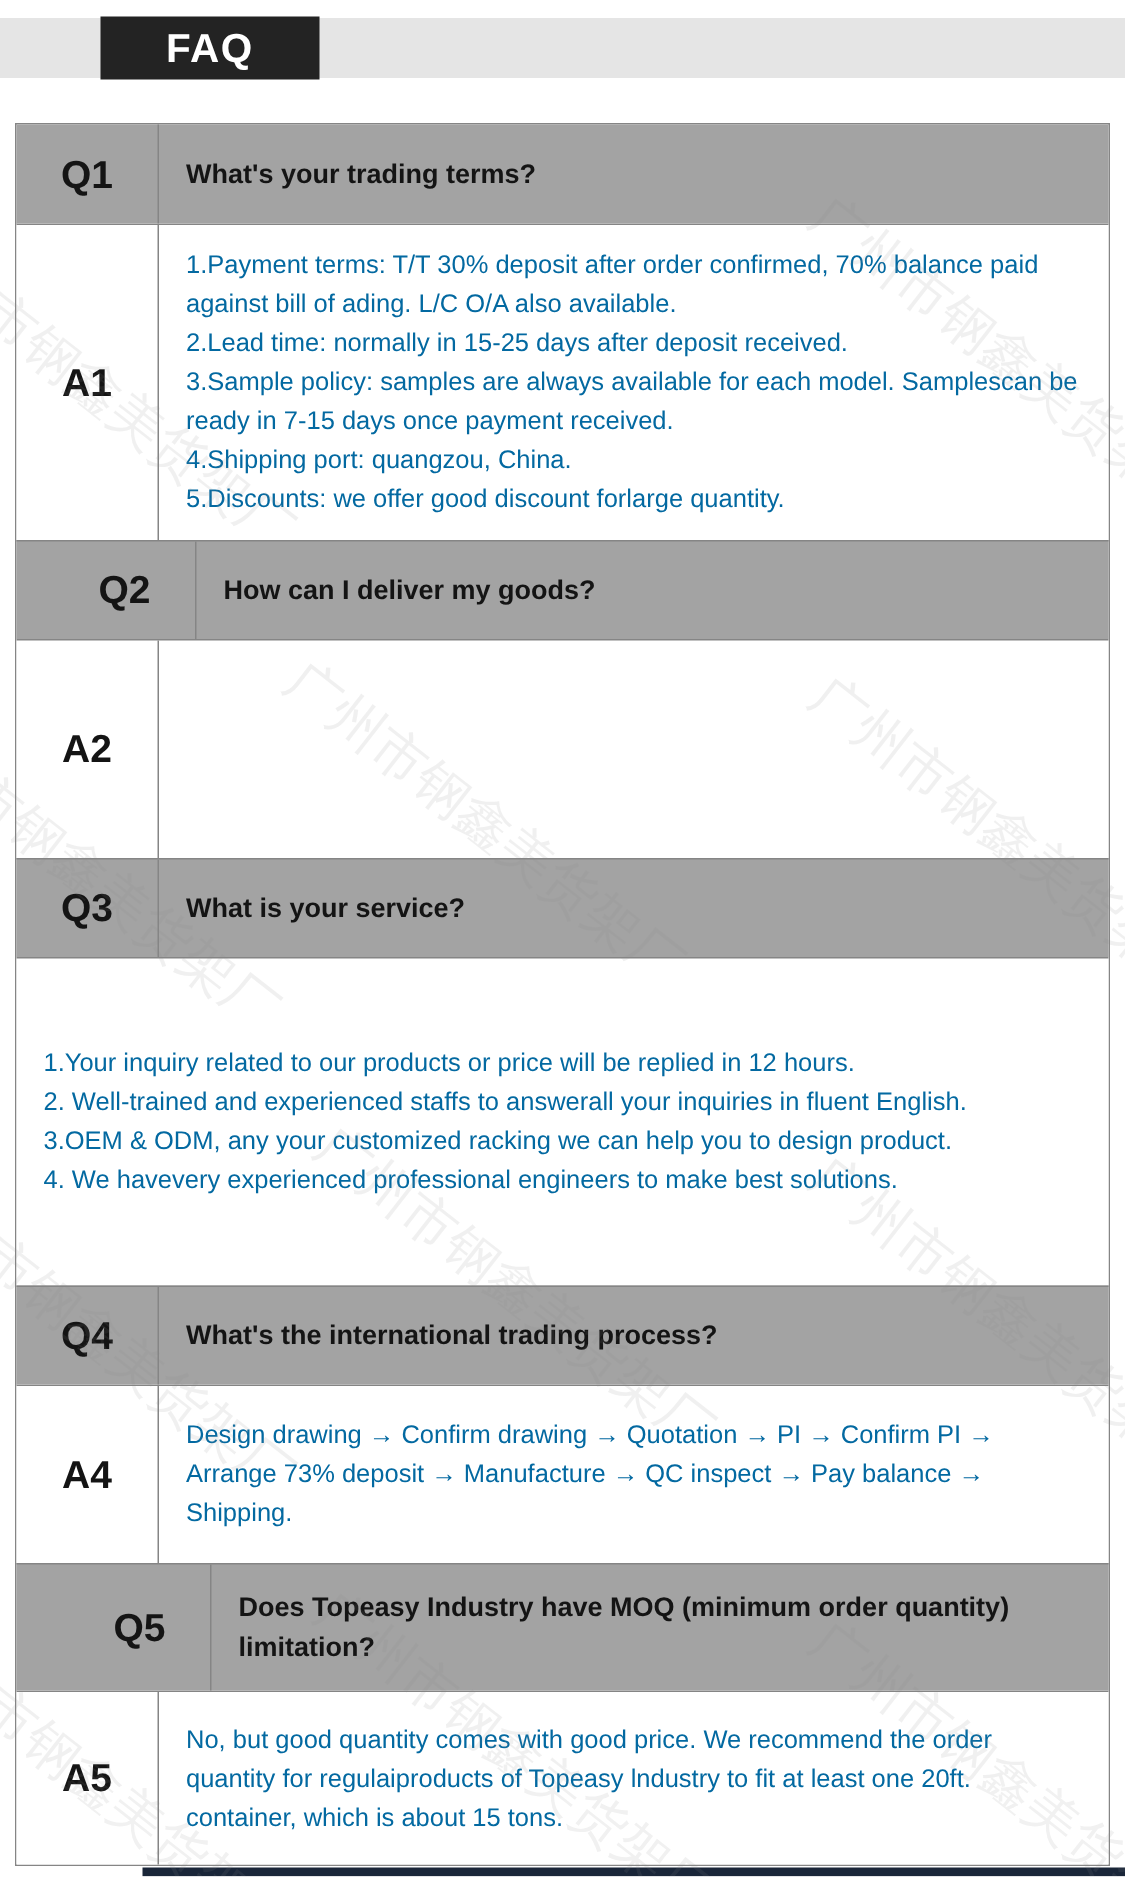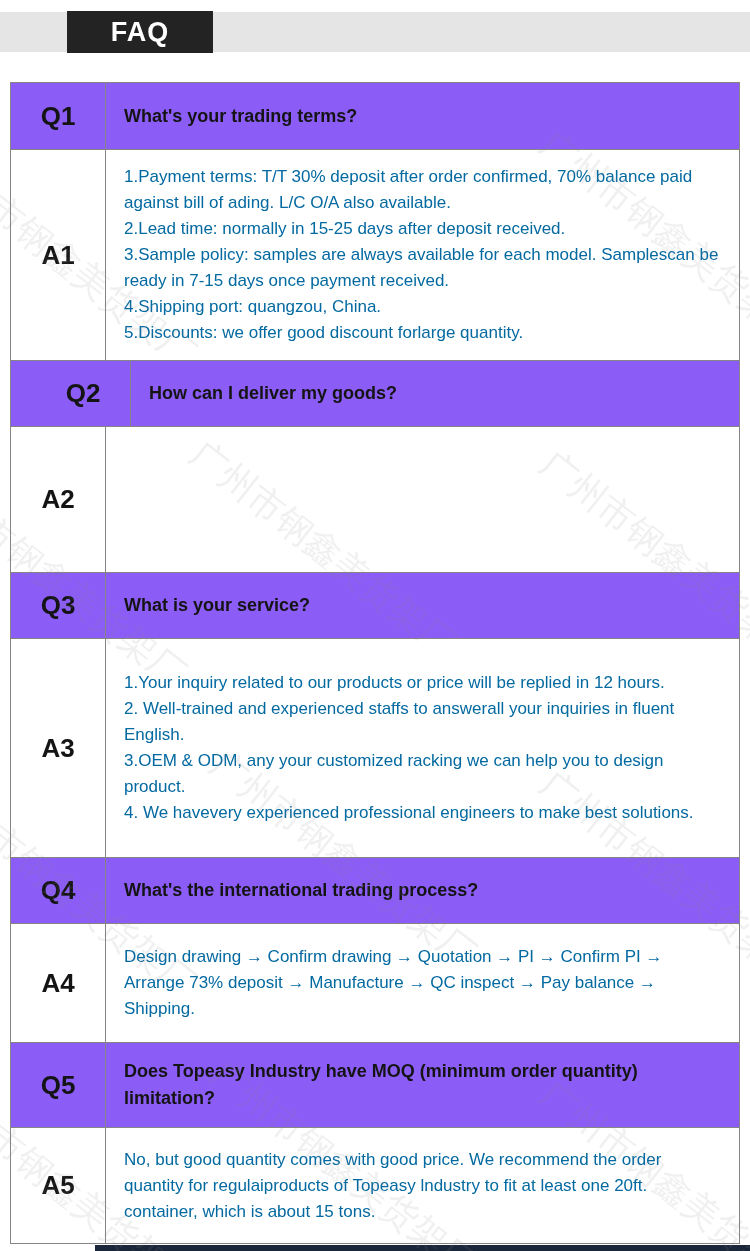--- a/index.html
+++ b/index.html
@@ -40,40 +40,40 @@
     border-right:1px solid #858585;
     display:flex;align-items:center;justify-content:center;
     box-sizing:border-box;
   }
   .cell-label span{font-size:26px;font-weight:bold;color:#141414;}
   .cell-content{
     flex:1;display:flex;align-items:center;
     padding:14px 14px 14px 18px;
     box-sizing:border-box;
   }
-  .q-row{background:#8b5cf6;}
+  .q-row{background:#a3a3a3;}
   .a-row{background:#ffffff;}
   .question-text{
     font-size:18px;font-weight:bold;color:#141414;
     line-height:27px;max-width:545px;
   }
   .answer-text{
     font-size:17px;color:#0369a1;line-height:26px;
     white-space:pre-line;
   }
   
   .faq-table .row:nth-child(1){min-height:66px;}
   .faq-table .row:nth-child(2){min-height:210px;}
   .faq-table .row:nth-child(3){min-height:66px;padding-left:25px;}
   .faq-table .row:nth-child(4){min-height:146px;}
   .faq-table .row:nth-child(5){min-height:66px;}
   .faq-table .row:nth-child(6){min-height:219px;}
   .faq-table .row:nth-child(7){min-height:66px;}
   .faq-table .row:nth-child(8){min-height:119px;}
-  .faq-table .row:nth-child(9){min-height:85px;}
+  .faq-table .row:nth-child(9){min-height:85px;padding-left:35px;}
   .faq-table .row:nth-child(10){min-height:116px;}
   
   .watermarks{position:absolute;inset:0;pointer-events:none;z-index:5;}
   .wm{
     position:absolute;
     font-size:36px;color:#8a8a8a;opacity:0.12;
     white-space:nowrap;
     transform:rotate(38deg);
     transform-origin:left top;
   }
@@ -133,23 +133,20 @@
 
     <div class="row q-row">
       <div class="cell-label">
         <span>Q3</span>
       </div>
       <div class="cell-content">
         <div class="question-text">What is your service?</div>
       </div>
     </div>
     <div class="row a-row">
-      <div class="cell-label">
-        <span>A3</span>
-      </div>
       <div class="cell-content">
         <div class="answer-text">1.Your inquiry related to our products or price will be replied in 12 hours.
 2. Well-trained and experienced staffs to answerall your inquiries in fluent English.
 3.OEM &amp; ODM, any your customized racking we can help you to design product.
 4. We havevery experienced professional engineers to make best solutions.</div>
       </div>
     </div>
 
     <div class="row q-row">
       <div class="cell-label">

